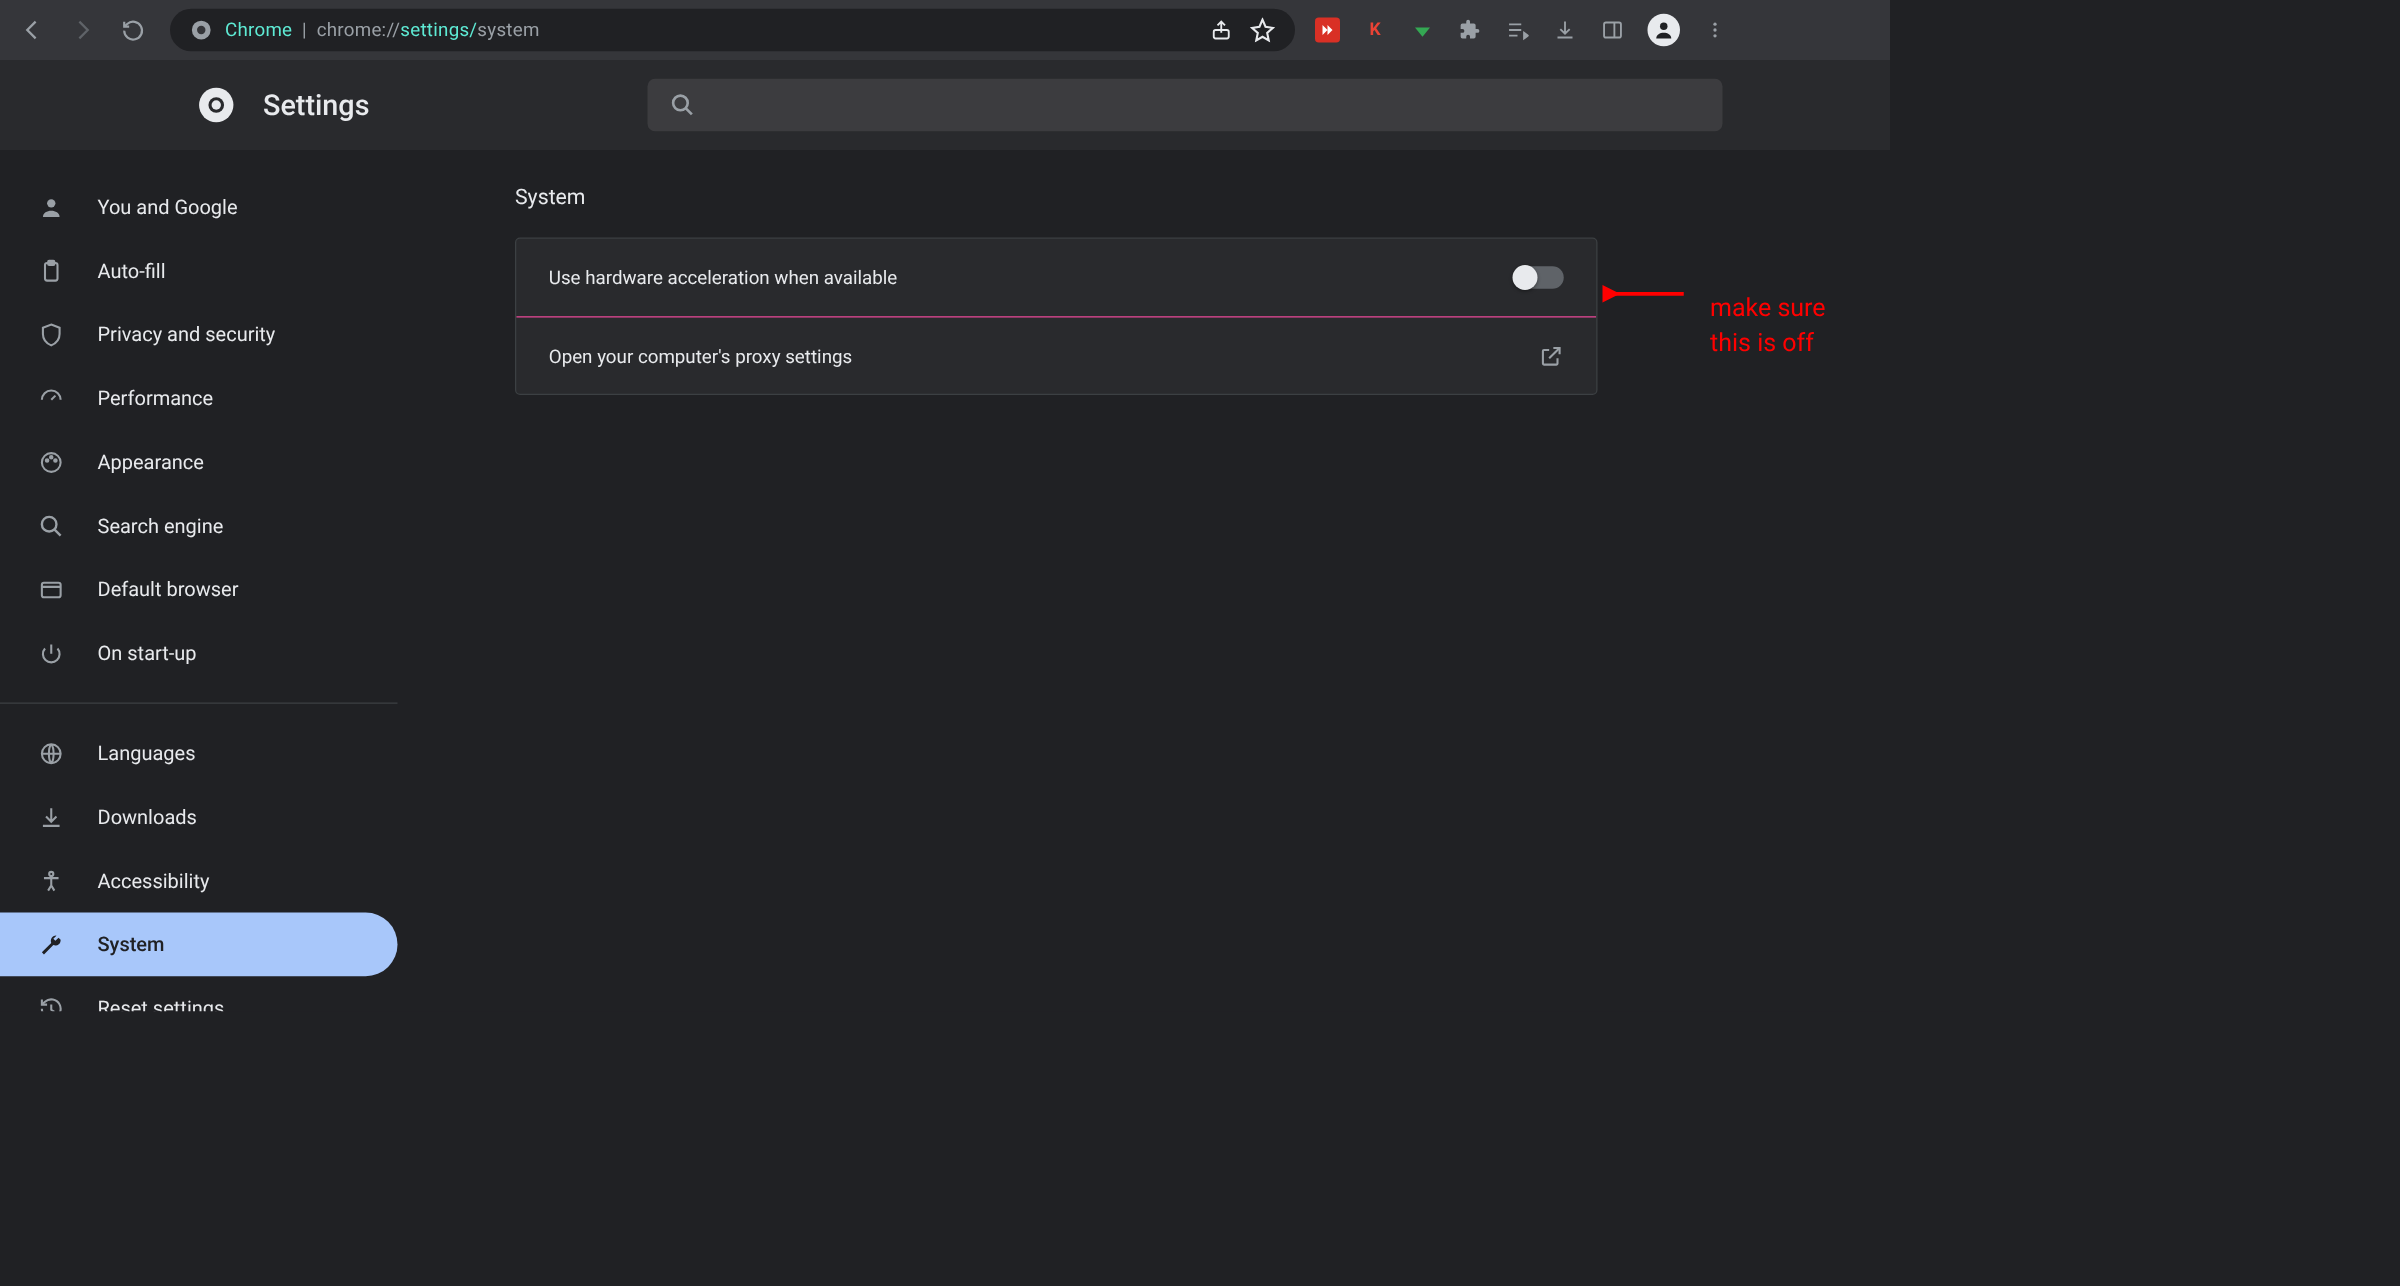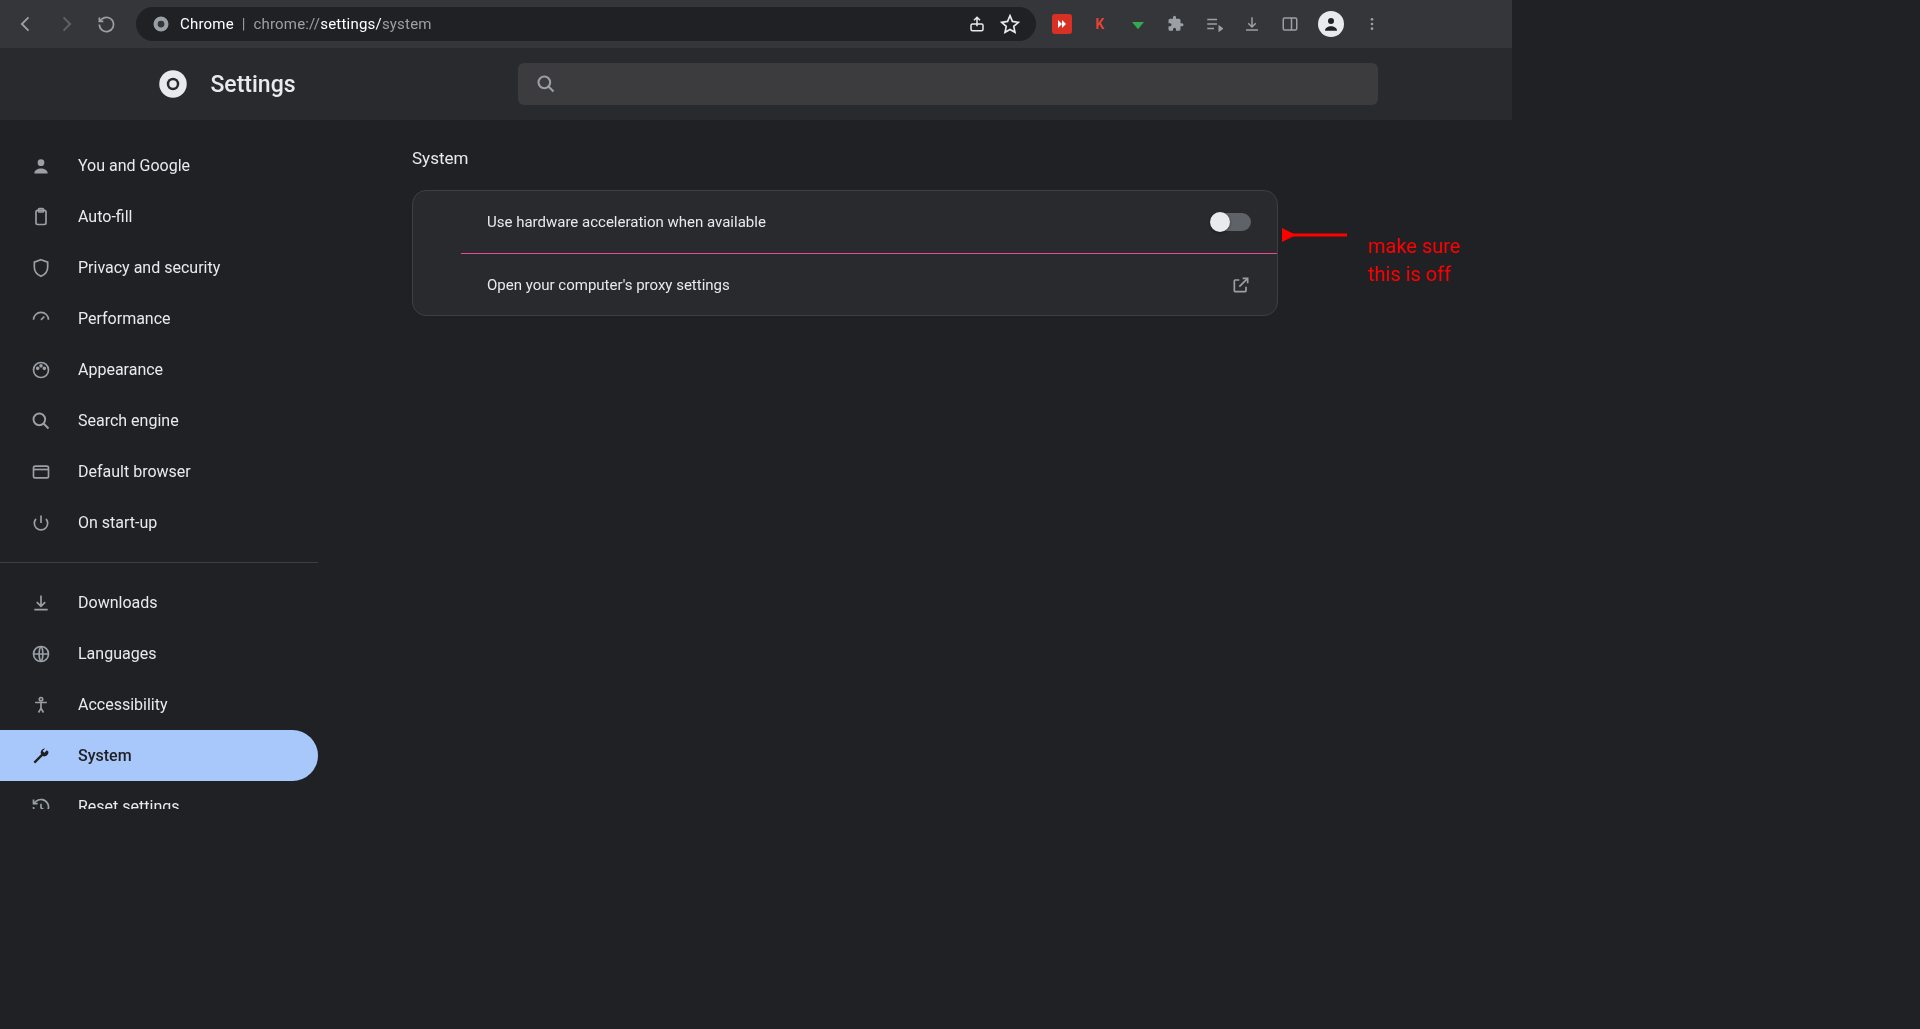--- a/index.html
+++ b/index.html
@@ -4,21 +4,21 @@
 <style>
   * { margin:0; padding:0; box-sizing:border-box; }
   html,body { width:1512px; height:809px; background:#202124; font-family:Roboto,Arial,sans-serif; color:#e8eaed; overflow:hidden; }
   
   .toolbar { height:48px; background:#35363a; display:flex; align-items:center; padding:0 8px; gap:4px; }
   .tb-btn { width:36px; height:36px; display:flex; align-items:center; justify-content:center; border-radius:50%; color:#9aa0a6; }
   .omnibox { flex:none; margin-left:8px; height:34px; background:#202124; border-radius:17px; display:flex; align-items:center; padding:0 16px; gap:10px; color:#9aa0a6; min-width:900px; }
   .omnibox .chrome-icon { width:18px; height:18px; }
   .omnibox .url { font-size:15px; letter-spacing:.2px; }
   .omnibox .url .dim { color:#9aa0a6; }
-  .omnibox .url .bright { color:#ffffff; }
+  .omnibox .url .bright { color:#5eead4; }
   .omni-spacer { flex:1; }
   .omni-right { display:flex; align-items:center; gap:14px; color:#e8eaed; }
   .ext-icons { display:flex; align-items:center; gap:18px; margin-left:12px; }
   .ext { width:20px; height:20px; display:flex; align-items:center; justify-content:center; font-size:14px; }
   .avatar { width:26px; height:26px; border-radius:50%; background:#e8eaed; display:flex; align-items:center; justify-content:center; }
   
   .header { height:72px; background:#292a2d; display:flex; align-items:center; padding-left:24px; gap:22px;justify-content:center; }
   .header .logo { width:30px; height:30px; }
   .header .title { font-size:23px; font-weight:500; color:#e8eaed; }
   .searchbar { margin-left:200px; width:860px; height:42px; background:#3c3c3f; border-radius:6px; display:flex; align-items:center; padding:0 18px; gap:18px; color:#9aa0a6; }
@@ -28,21 +28,21 @@
   .body { display:flex; height:calc(100% - 120px); }
   .sidebar { width:318px; padding-top:20px; }
   .nav-item { height:51px; display:flex; align-items:center; gap:26px; padding-left:30px; font-size:16px; color:#e8eaed; border-top-right-radius:26px; border-bottom-right-radius:26px; cursor:pointer; }
   .nav-item.selected { background:#a8c7fa; color:#202124; font-weight:500; }
   .nav-item .nav-icon { width:22px; height:22px; display:flex; align-items:center; justify-content:center; color:#9aa0a6; }
   .nav-item.selected .nav-icon { color:#202124; }
   .nav-divider { height:1px; background:#3c4043; margin:14px 0 14px 0; width:318px; }
   
   .main { flex:1; padding:28px 0 0 94px; }
   .section-title { font-size:17px; margin-bottom:22px; }
-  .card { width:866px; background:#292a2d; border-radius:14px; border:1px solid #3c4043; overflow:hidden;padding-left:48px; }
+  .card { width:866px; background:#292a2d; border-radius:4px; border:1px solid #3c4043; overflow:hidden; }
   .row { height:62px; display:flex; align-items:center; justify-content:space-between; padding:0 26px; font-size:15px; }
   .row + .row { border-top:1px solid #ec4899; }
   .toggle { width:40px; height:18px; background:#5f6368; border-radius:10px; position:relative; }
   .toggle .knob { width:20px; height:20px; background:#e8eaed; border-radius:50%; position:absolute; top:-1px; left:-1px; box-shadow:0 1px 3px rgba(0,0,0,.4); }
   .open-icon { color:#9aa0a6; }
   
   .annot-arrow { position:absolute; top:225px; left:1282px; pointer-events:none; }
   .annot-text { position:absolute; top:232px; left:1368px; color:#ff0000; font-size:20px; line-height:28px; pointer-events:none; }
   svg { display:block; }
 </style>
@@ -236,33 +236,33 @@
           </svg>
         </span>
       <span>On start-up</span>
     </div>
 
     <div class="nav-divider"></div>
 
     <div class="nav-item">
       <span class="nav-icon">
           <svg width="20" height="20" viewBox="0 0 24 24" fill="none" stroke="currentColor" stroke-width="2">
-            <path d="M12 3v12M7 11l5 5 5-5M4 20h16"></path>
-          </svg>
-        </span>
-      <span>Downloads</span>
-    </div>
-    <div class="nav-item">
-      <span class="nav-icon">
-          <svg width="20" height="20" viewBox="0 0 24 24" fill="none" stroke="currentColor" stroke-width="2">
             <circle cx="12" cy="12" r="9"></circle>
             <path d="M3 12h18M12 3c3 3 3 15 0 18M12 3c-3 3-3 15 0 18"></path>
           </svg>
         </span>
       <span>Languages</span>
+    </div>
+    <div class="nav-item">
+      <span class="nav-icon">
+          <svg width="20" height="20" viewBox="0 0 24 24" fill="none" stroke="currentColor" stroke-width="2">
+            <path d="M12 3v12M7 11l5 5 5-5M4 20h16"></path>
+          </svg>
+        </span>
+      <span>Downloads</span>
     </div>
     <div class="nav-item">
       <span class="nav-icon">
           <svg width="20" height="20" viewBox="0 0 24 24" fill="none" stroke="currentColor" stroke-width="2">
             <circle cx="12" cy="5" r="2"></circle>
             <path d="M5 9h14M12 9v7M9 21l3-5 3 5"></path>
           </svg>
         </span>
       <span>Accessibility</span>
     </div>

